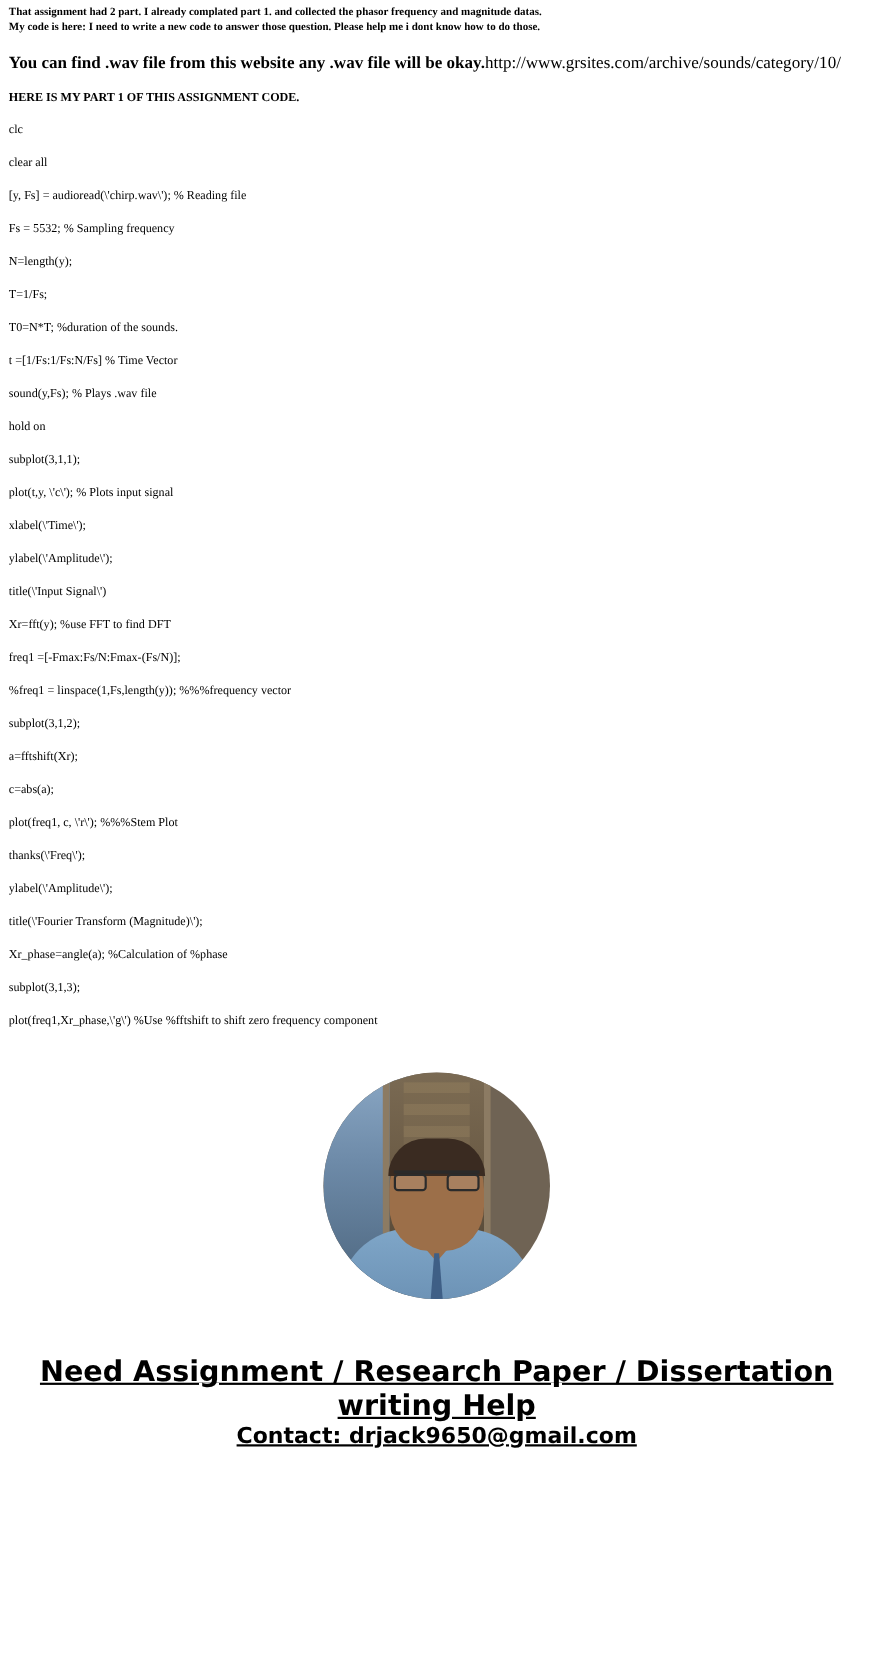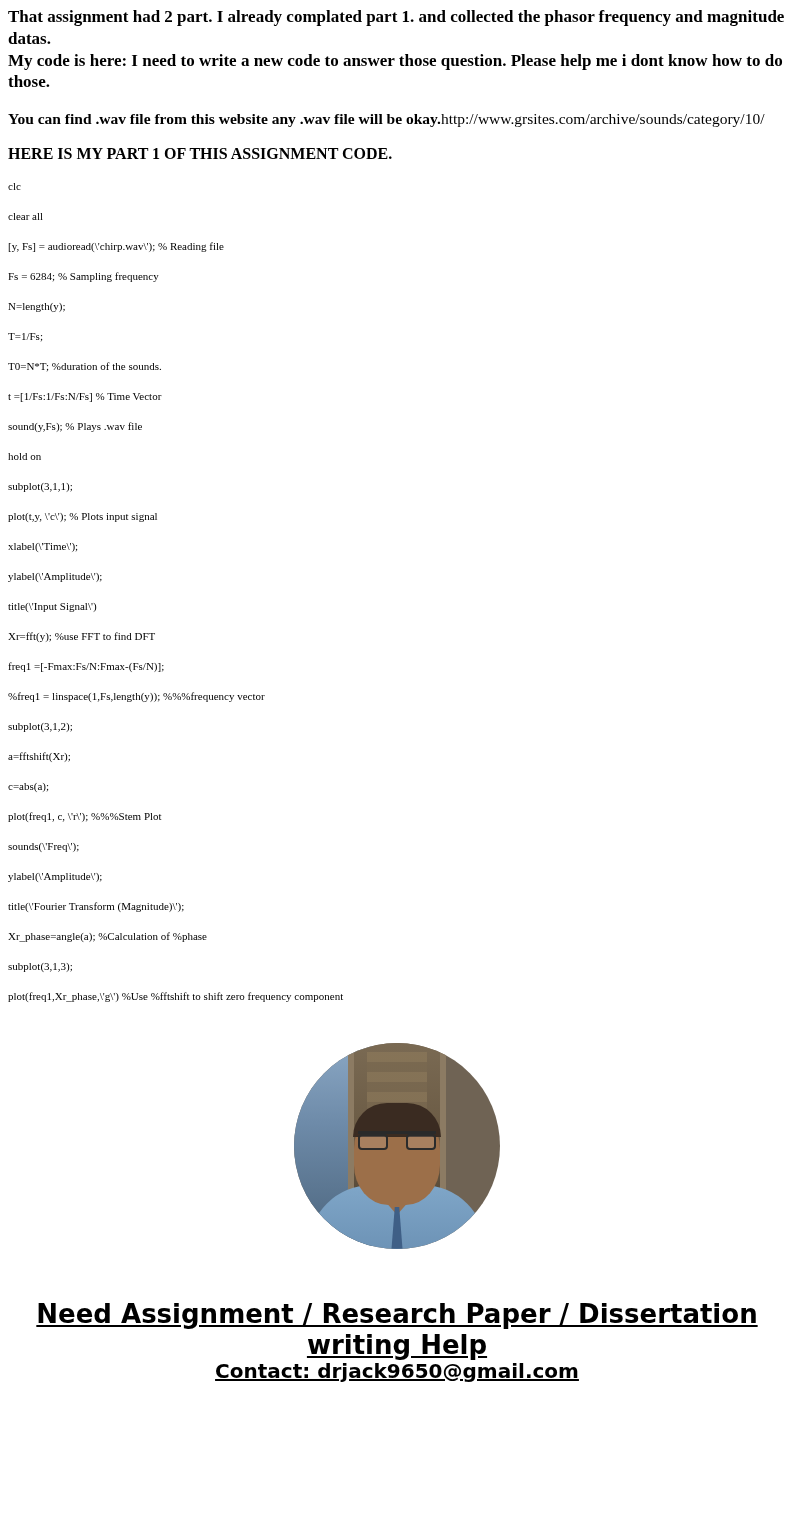--- a/index.html
+++ b/index.html
@@ -11,41 +11,41 @@
     width: 794px;
     font-family: "Liberation Serif", serif;
     color: #000000;
   }
   .page {
     width: 794px;
     box-sizing: border-box;
     padding: 6px 8px 0 8px;
   }
   .intro {
-    font-size: 17px;
+    font-size: 10px;
     font-weight: bold;
     line-height: 1.28;
     margin: 0 0 16px 0;
   }
   .intro-line {
     display: block;
   }
   .wav-block {
     font-size: 15.5px;
     line-height: 1.28;
     margin: 0 0 16px 0;
   }
   .wav-bold {
     font-weight: bold;
   }
   .wav-url {
     font-weight: normal;
   }
   .part-heading {
-    font-size: 16px;
+    font-size: 11px;
     font-weight: bold;
     margin: 0 0 18px 0;
   }
   .code-list {
     margin: 0;
     padding: 0;
     list-style: none;
   }
   .code-line {
     font-size: 11px;
@@ -208,40 +208,40 @@
     <span class="wav-bold">You can find .wav file from this website any .wav file will be okay.</span><span class="wav-url">http://www.grsites.com/archive/sounds/category/10/</span>
   </div>
 
   <div class="part-heading">HERE IS MY PART 1 OF THIS ASSIGNMENT CODE.</div>
 
   <div class="code-clip">
     <ul class="code-list">
       <li class="code-line">clc</li>
       <li class="code-line">clear all</li>
       <li class="code-line">[y, Fs] = audioread(\'chirp.wav\'); % Reading file</li>
-      <li class="code-line">Fs = 6284; % Sampling frequency</li>
+      <li class="code-line">Fs = 5532; % Sampling frequency</li>
       <li class="code-line">N=length(y);</li>
       <li class="code-line">T=1/Fs;</li>
       <li class="code-line">T0=N*T; %duration of the sounds.</li>
       <li class="code-line">t =[1/Fs:1/Fs:N/Fs] % Time Vector</li>
       <li class="code-line">sound(y,Fs); % Plays .wav file</li>
       <li class="code-line">hold on</li>
       <li class="code-line">subplot(3,1,1);</li>
       <li class="code-line">plot(t,y, \'c\'); % Plots input signal</li>
       <li class="code-line">xlabel(\'Time\');</li>
       <li class="code-line">ylabel(\'Amplitude\');</li>
       <li class="code-line">title(\'Input Signal\')</li>
       <li class="code-line">Xr=fft(y); %use FFT to find DFT</li>
       <li class="code-line">freq1 =[-Fmax:Fs/N:Fmax-(Fs/N)];</li>
       <li class="code-line">%freq1 = linspace(1,Fs,length(y)); %%%frequency vector</li>
       <li class="code-line">subplot(3,1,2);</li>
       <li class="code-line">a=fftshift(Xr);</li>
       <li class="code-line">c=abs(a);</li>
       <li class="code-line">plot(freq1, c, \'r\'); %%%Stem Plot</li>
-      <li class="code-line">sounds(\'Freq\');</li>
+      <li class="code-line">thanks(\'Freq\');</li>
       <li class="code-line">ylabel(\'Amplitude\');</li>
       <li class="code-line">title(\'Fourier Transform (Magnitude)\');</li>
       <li class="code-line">Xr_phase=angle(a); %Calculation of %phase</li>
       <li class="code-line">subplot(3,1,3);</li>
       <li class="code-line">plot(freq1,Xr_phase,\'g\') %Use %fftshift to shift zero frequency component</li>
     </ul>
     <div class="fade-cut"></div>
   </div>
 
   <div class="avatar-wrap">

